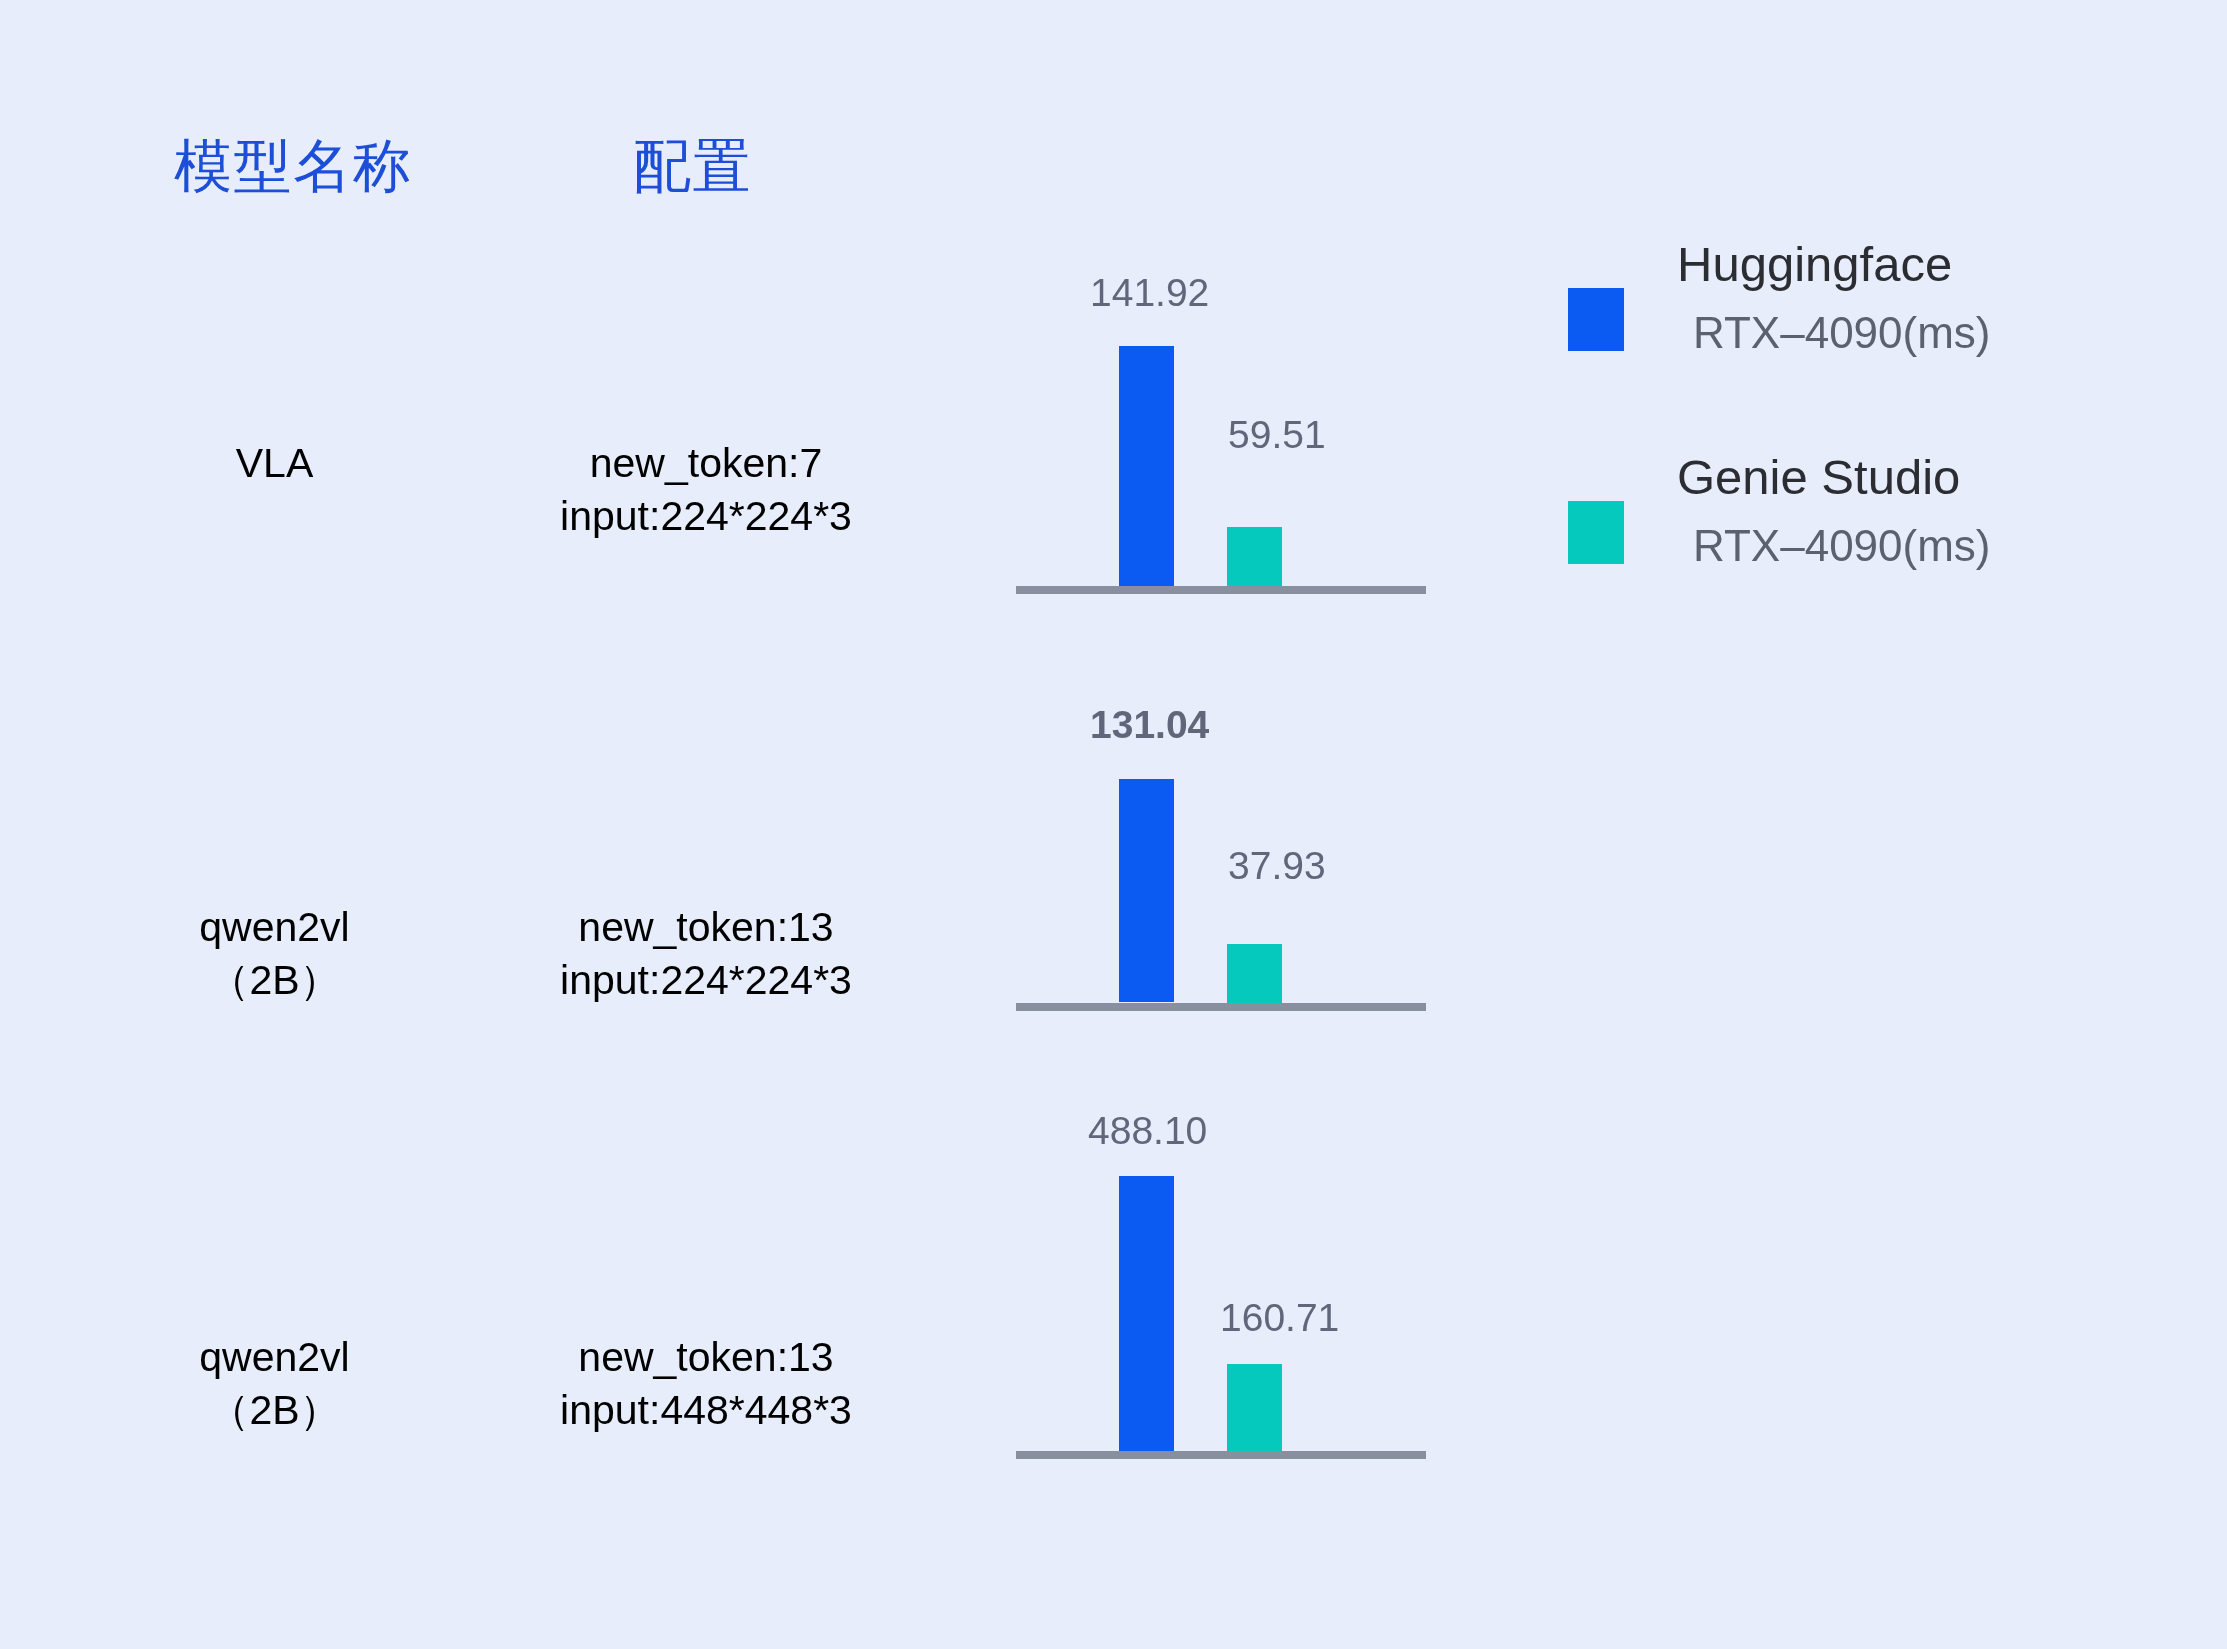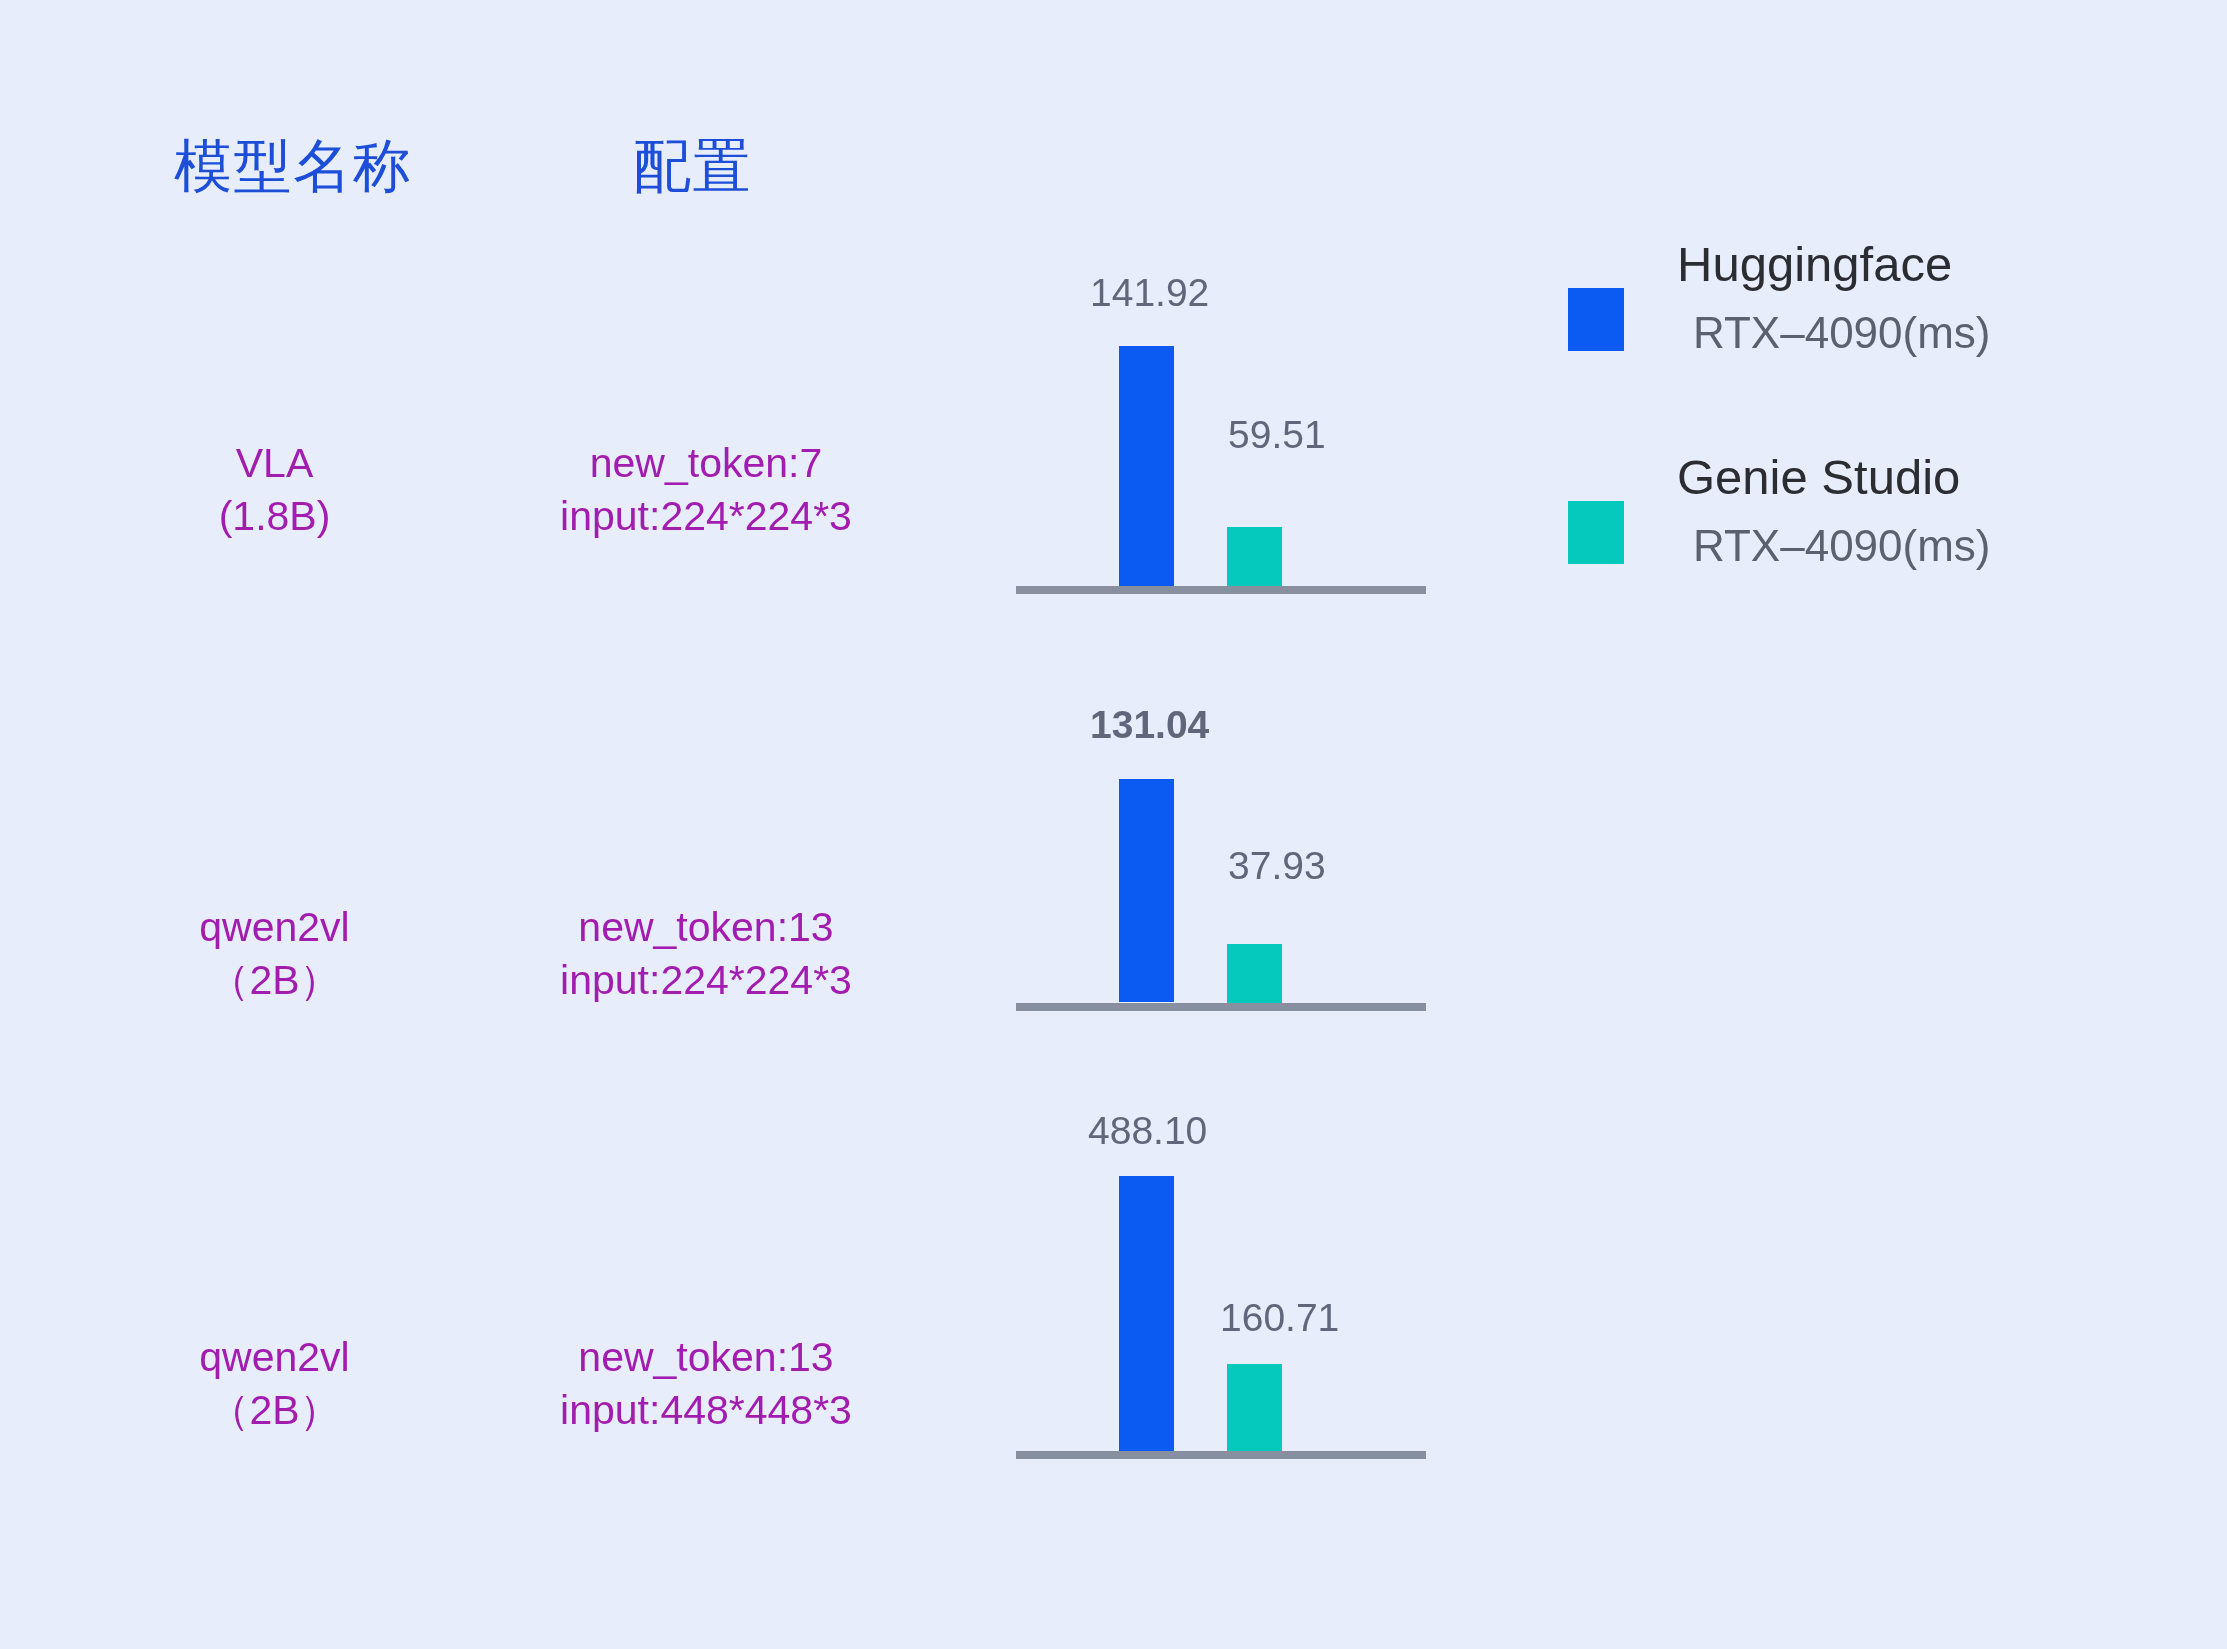--- a/index.html
+++ b/index.html
@@ -39,21 +39,21 @@
     position: absolute;
     left: 0;
     width: 2227px;
   }
   #row-0 { top: 329px; }
   #row-1 { top: 752px; }
   #row-2 { top: 1152px; }
 
   .cell-text {
     position: absolute;
-    color: #a21caf;
+    color: #000000;
     font-size: 41px;
     font-weight: 400;
     line-height: 1.30;
     text-align: center;
     white-space: nowrap;
   }
   .cell-model {
     left: 110px;
     width: 329px;
   }
@@ -154,21 +154,20 @@
 <body>
 
 <div class="stage">
 
   <div class="col-header" id="hdr-model">模型名称</div>
   <div class="col-header" id="hdr-config">配置</div>
 
   <div class="row" id="row-0">
     <div class="cell-text cell-model" style="top:108px;">
       <span>VLA</span>
-      <span class="line2">(1.8B)</span>
     </div>
     <div class="cell-text cell-config" style="top:108px;">
       <span>new_token:7</span>
       <span class="line2">input:224*224*3</span>
     </div>
 
     <div class="chart">
       <div class="value-label" style="left:74px; top:-56px;">141.92</div>
       <div class="bar bar-hf" style="left:103px; top:17px; width:55px; height:240px;"></div>
 

